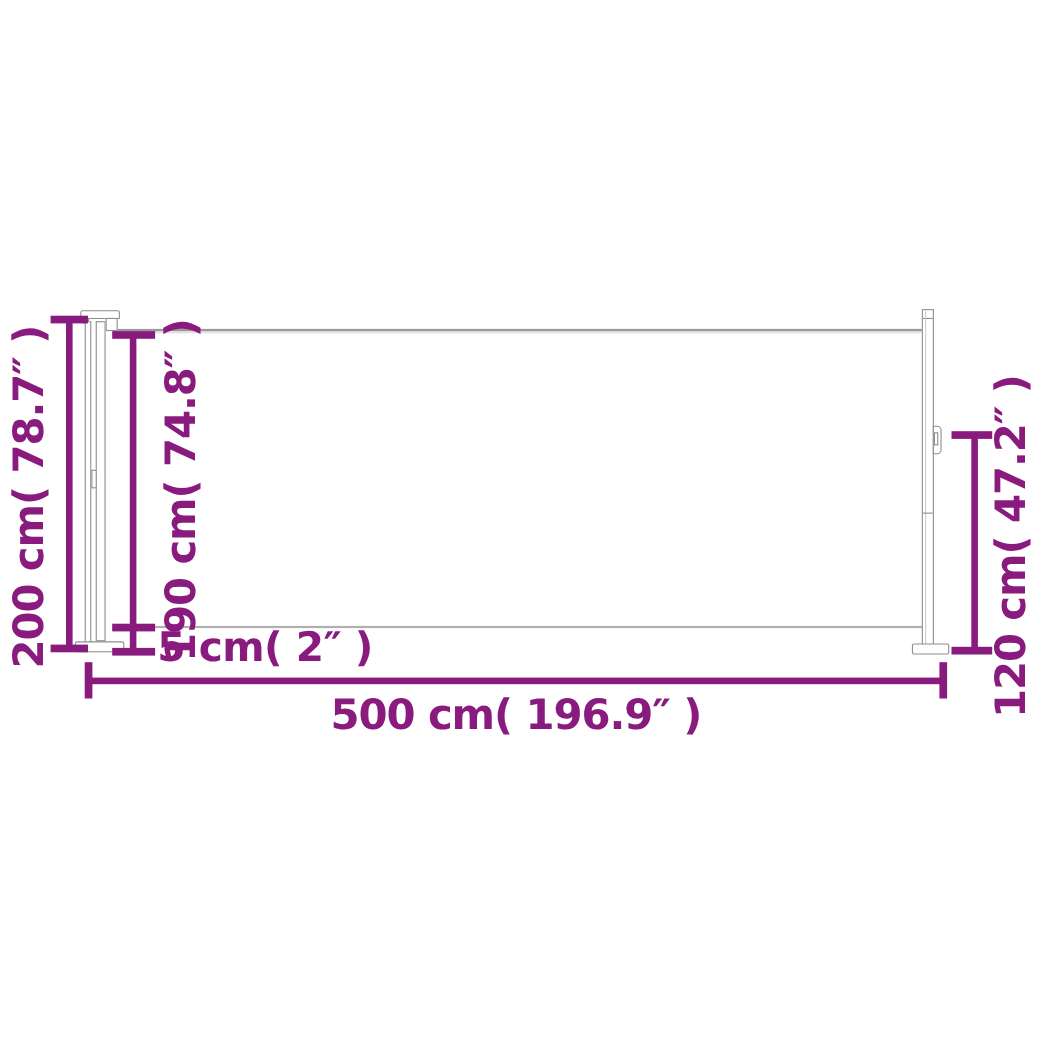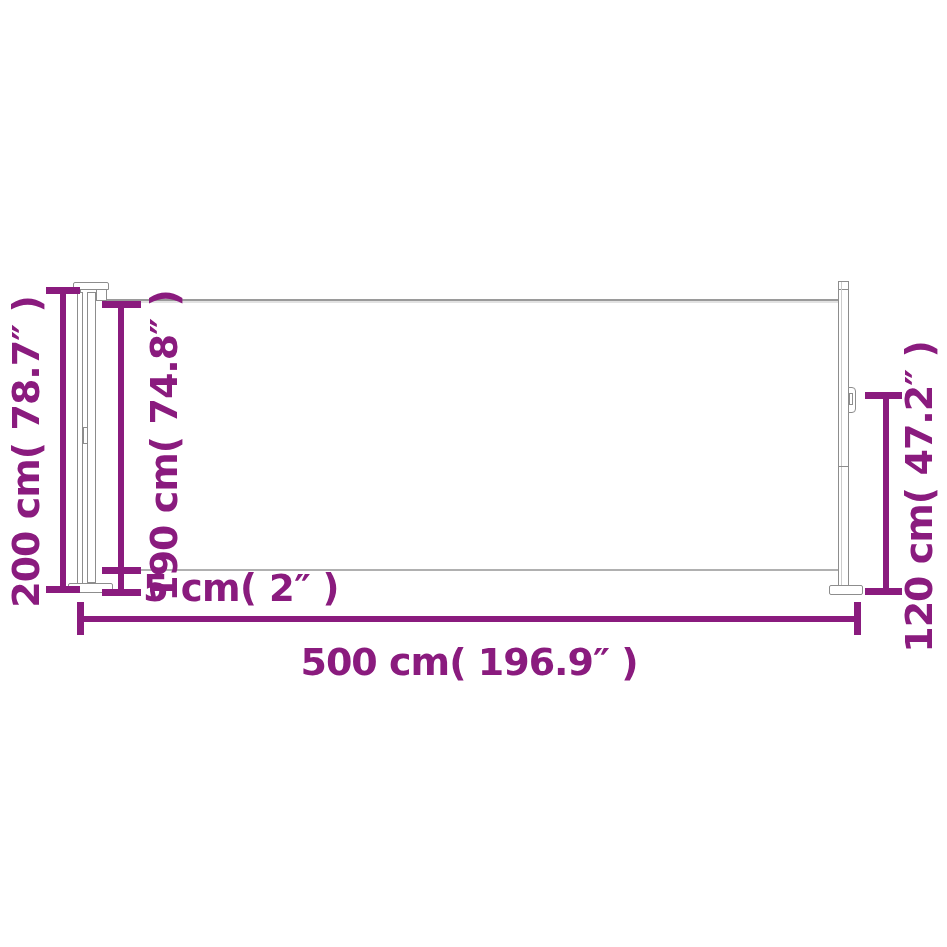--- a/index.html
+++ b/index.html
@@ -8,21 +8,21 @@
     font-family:"DejaVu Sans","Liberation Sans",sans-serif;
   }
   :root{--accent:#8A1B7E;--outline:#8d8d8d;}
   .part{position:absolute;box-sizing:border-box;background:#ffffff;border:1px solid var(--outline);}
   .hair{position:absolute;background:var(--outline);}
   .pl{position:absolute;background:var(--accent);}
   .dim-label{
     position:absolute;color:var(--accent);font-weight:bold;font-size:38px;
     white-space:nowrap;line-height:1;letter-spacing:-1px;
   }
-  .dim-label.centered{transform:translate(-50%,-50%);margin-top:12px;}
+  .dim-label.centered{transform:translate(-50%,-50%);}
   .dim-label.rot{transform:translate(-50%,-50%) rotate(-90deg);}
   .dim-label.small{font-size:37px;letter-spacing:-0.5px;}
 </style>
 </head>
 <body>
 
 <div id="canvas">
 
   <div class="hair" style="left:105px;top:299px;width:734px;height:2px;background:#9a9a9a;box-shadow:0 2px 0 #e2e2e2;"></div>
   <div class="hair" style="left:111px;top:569px;width:728px;height:2px;background:#b0b0b0;"></div>

